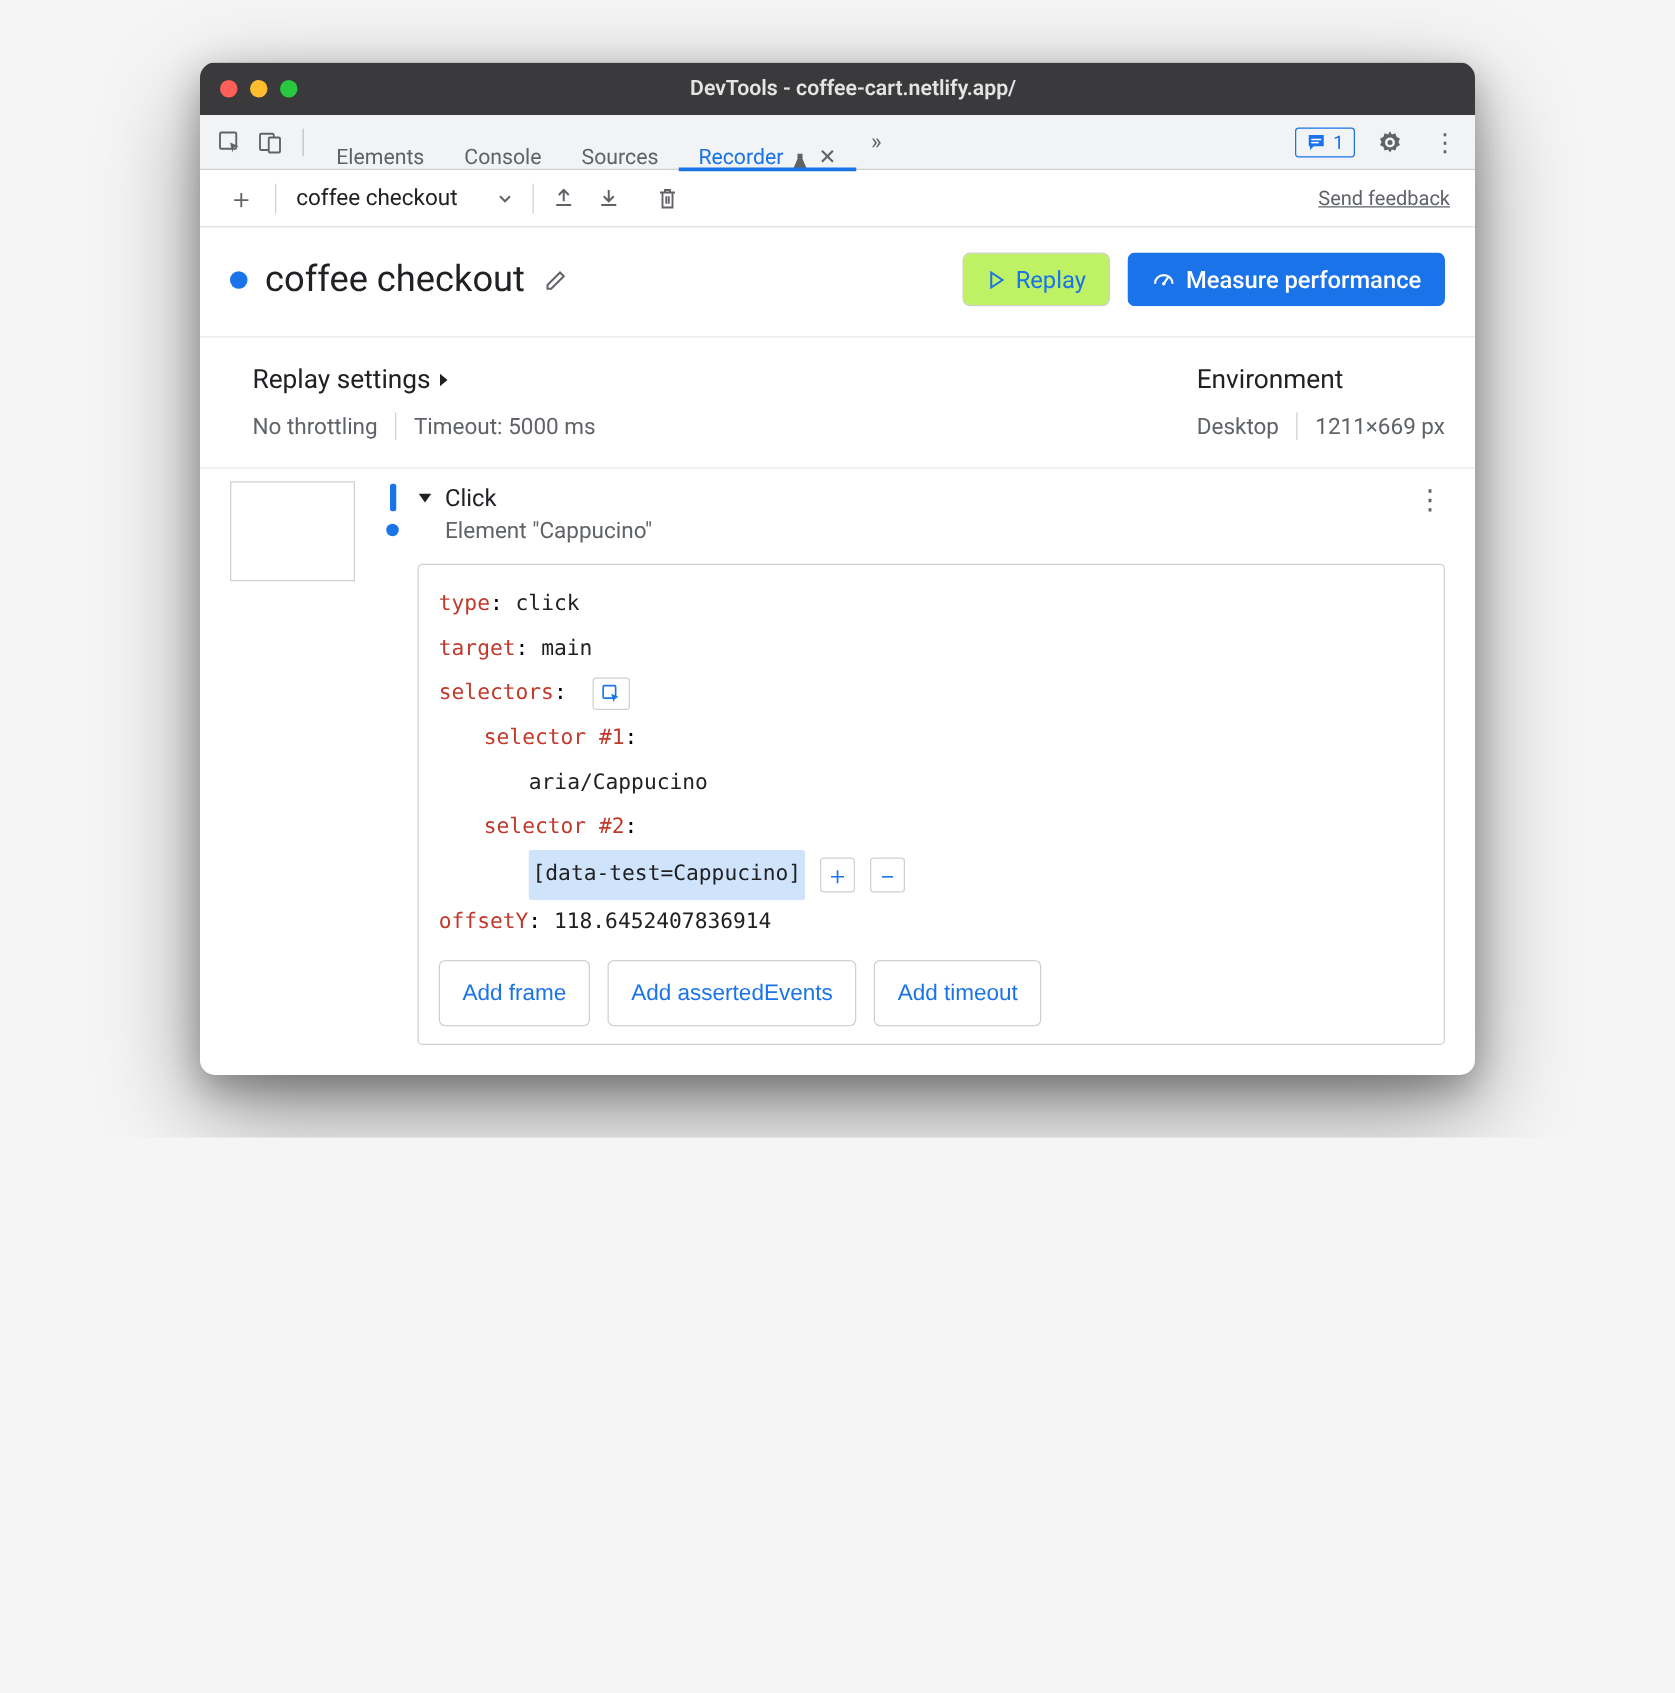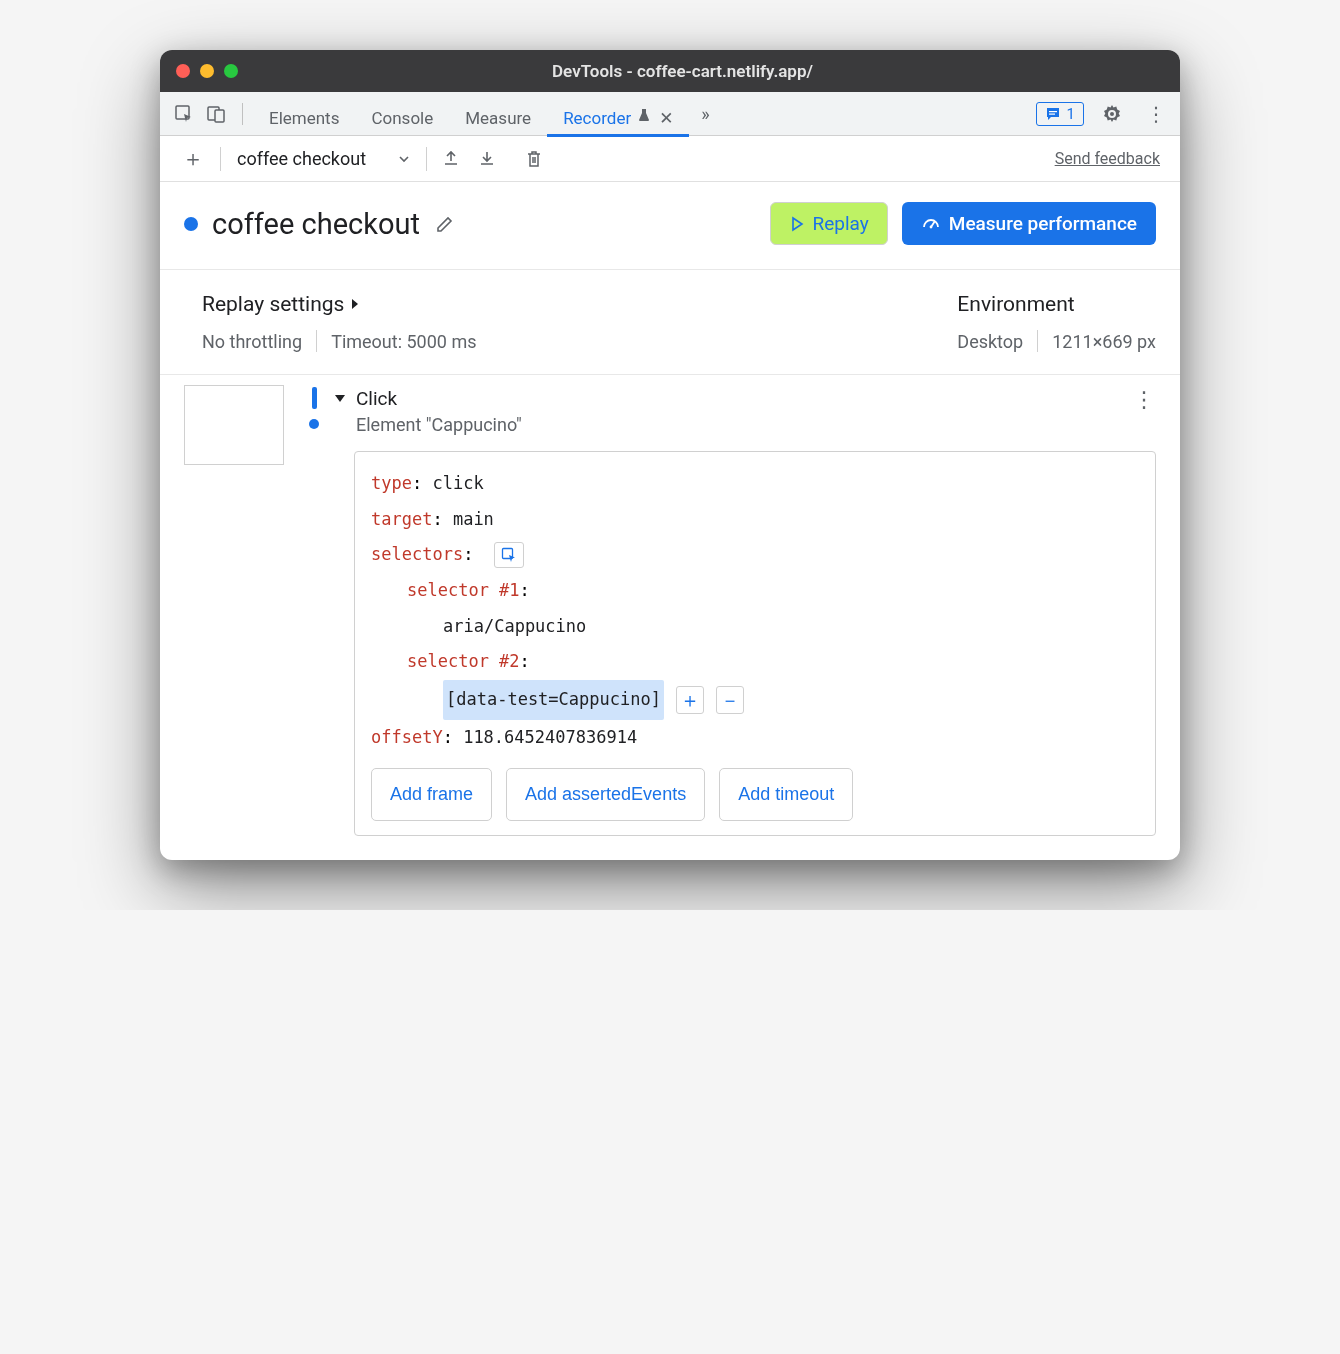--- a/index.html
+++ b/index.html
@@ -43,22 +43,22 @@
   display: flex; align-items: center;
   height: 44px; padding: 0 8px;
 }
 .tabstrip .icon-btn {
   width: 32px; height: 32px;
   display: flex; align-items: center; justify-content: center;
   color: #5f6368; cursor: pointer;
 }
 .tabstrip .divider { width: 1px; height: 22px; background: #c0c0c0; margin: 0 10px; }
 .tab {
-  padding: 16px 16px; height: 44px;
-  display: flex; align-items: flex-start; gap: 6px;
+  padding: 0 16px; height: 44px;
+  display: flex; align-items: flex-end; gap: 6px;
   color: #5f6368; font-size: 17px;
   cursor: pointer; position: relative;
 }
 .tab.active { color: #1a73e8; }
 .tab.active::after {
   content: ""; position: absolute; bottom: -1px; left: 0; right: 0;
   height: 3px; background: #1a73e8;
 }
 .flask-icon { font-size: 15px; color: #5f6368; }
 .close-x { font-size: 17px; color: #5f6368; margin-left: 2px; }
@@ -133,21 +133,21 @@
   padding: 4px 0 10px;
 }
 .expand-tri { color: #202124; margin-right: 10px; margin-top: 5px; cursor: pointer; }
 .step-title { font-size: 19px; color: #202124; }
 .step-subtitle { font-size: 18px; color: #5f6368; margin-top: 4px; }
 .step-menu { margin-left: auto; color: #5f6368; font-size: 22px; cursor: pointer; letter-spacing: 1px; }
 .step-body {
   border: 1px solid #d0d0d0; border-radius: 4px;
   padding: 14px 16px; margin-top: 6px;
   font-family: ui-monospace, "SF Mono", Menlo, Consolas, monospace;
-  font-size: 17px; line-height: 2.1; margin-left: 20px;
+  font-size: 17px; line-height: 2.1;
 }
 .prop-key { color: #c0392b; }
 .prop-val { color: #202124; }
 .indent1 { padding-left: 36px; }
 .indent2 { padding-left: 72px; }
 .pick-btn {
   display: inline-flex; align-items: center; justify-content: center;
   width: 30px; height: 26px; border: 1px solid #d0d0d0;
   border-radius: 3px; margin-left: 10px;
   color: #1a73e8; cursor: pointer; vertical-align: middle;
@@ -200,21 +200,21 @@
         </svg>
     </div>
     <div class="divider"></div>
     <div class="tab">
         <span>Elements</span>
       </div>
     <div class="tab">
         <span>Console</span>
       </div>
     <div class="tab">
-        <span>Measure</span>
+        <span>Sources</span>
       </div>
     <div class="tab active">
       <span>Recorder</span>
       <span class="flask-icon">
         <svg width="14" height="14" viewBox="0 0 14 14">
             <path d="M5 1 H9 V5 L12 12 A1 1 0 0 1 11 13 H3 A1 1 0 0 1 2 12 L5 5 Z" fill="#5f6368"></path>
           </svg>
       </span>
       <span class="close-x">✕</span>
     </div>

